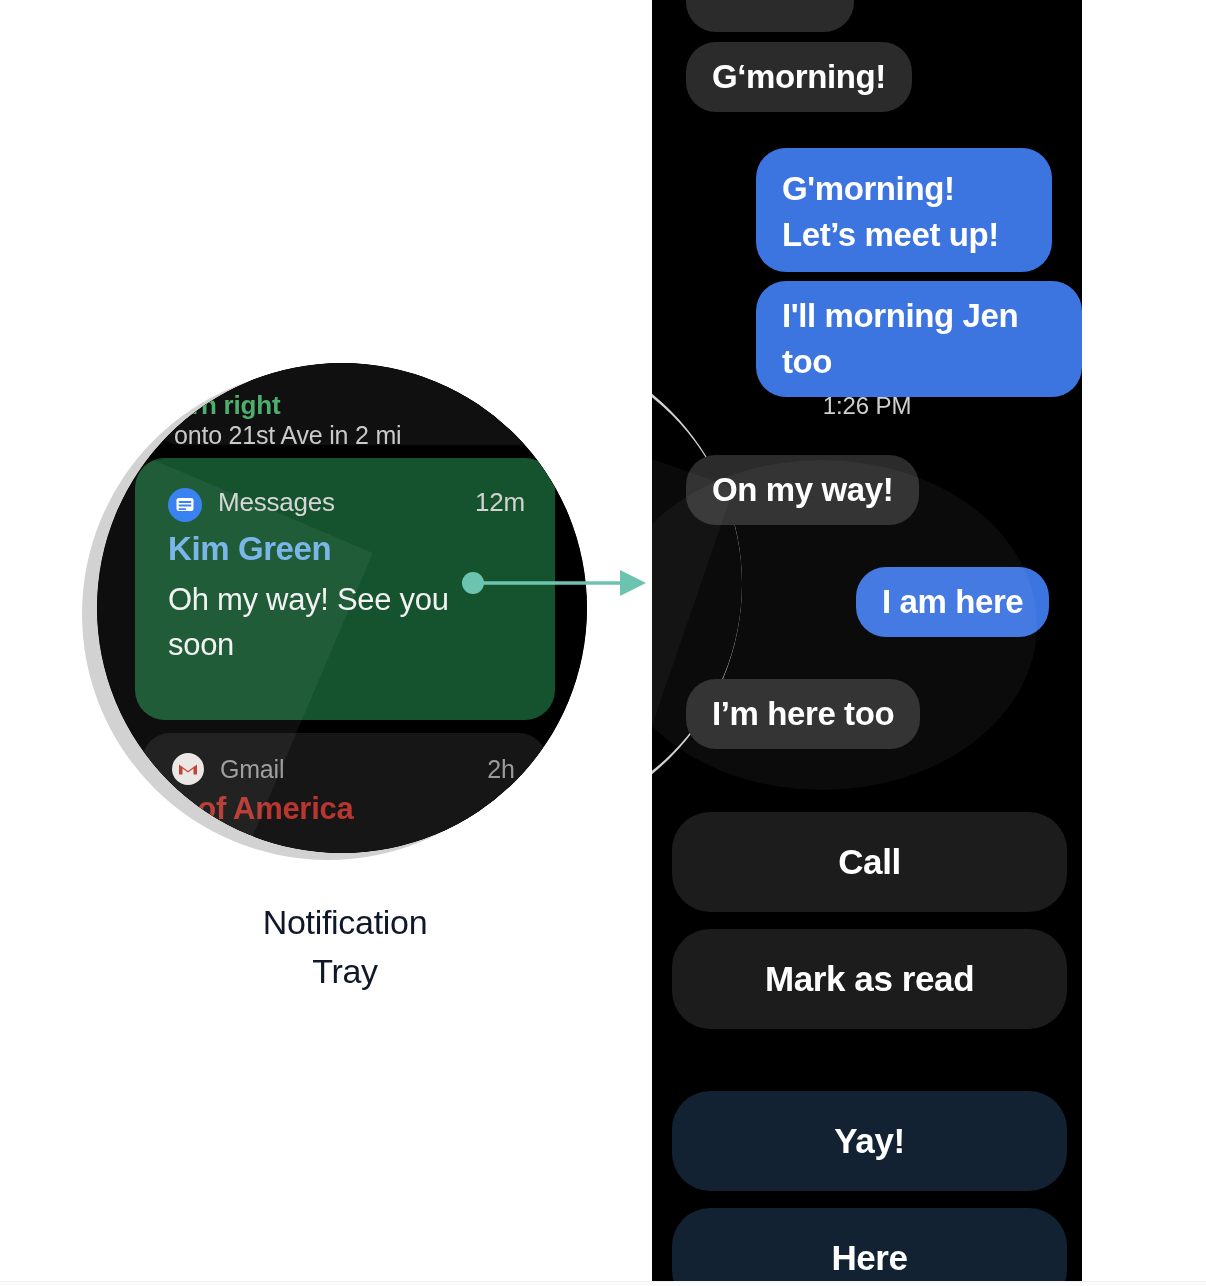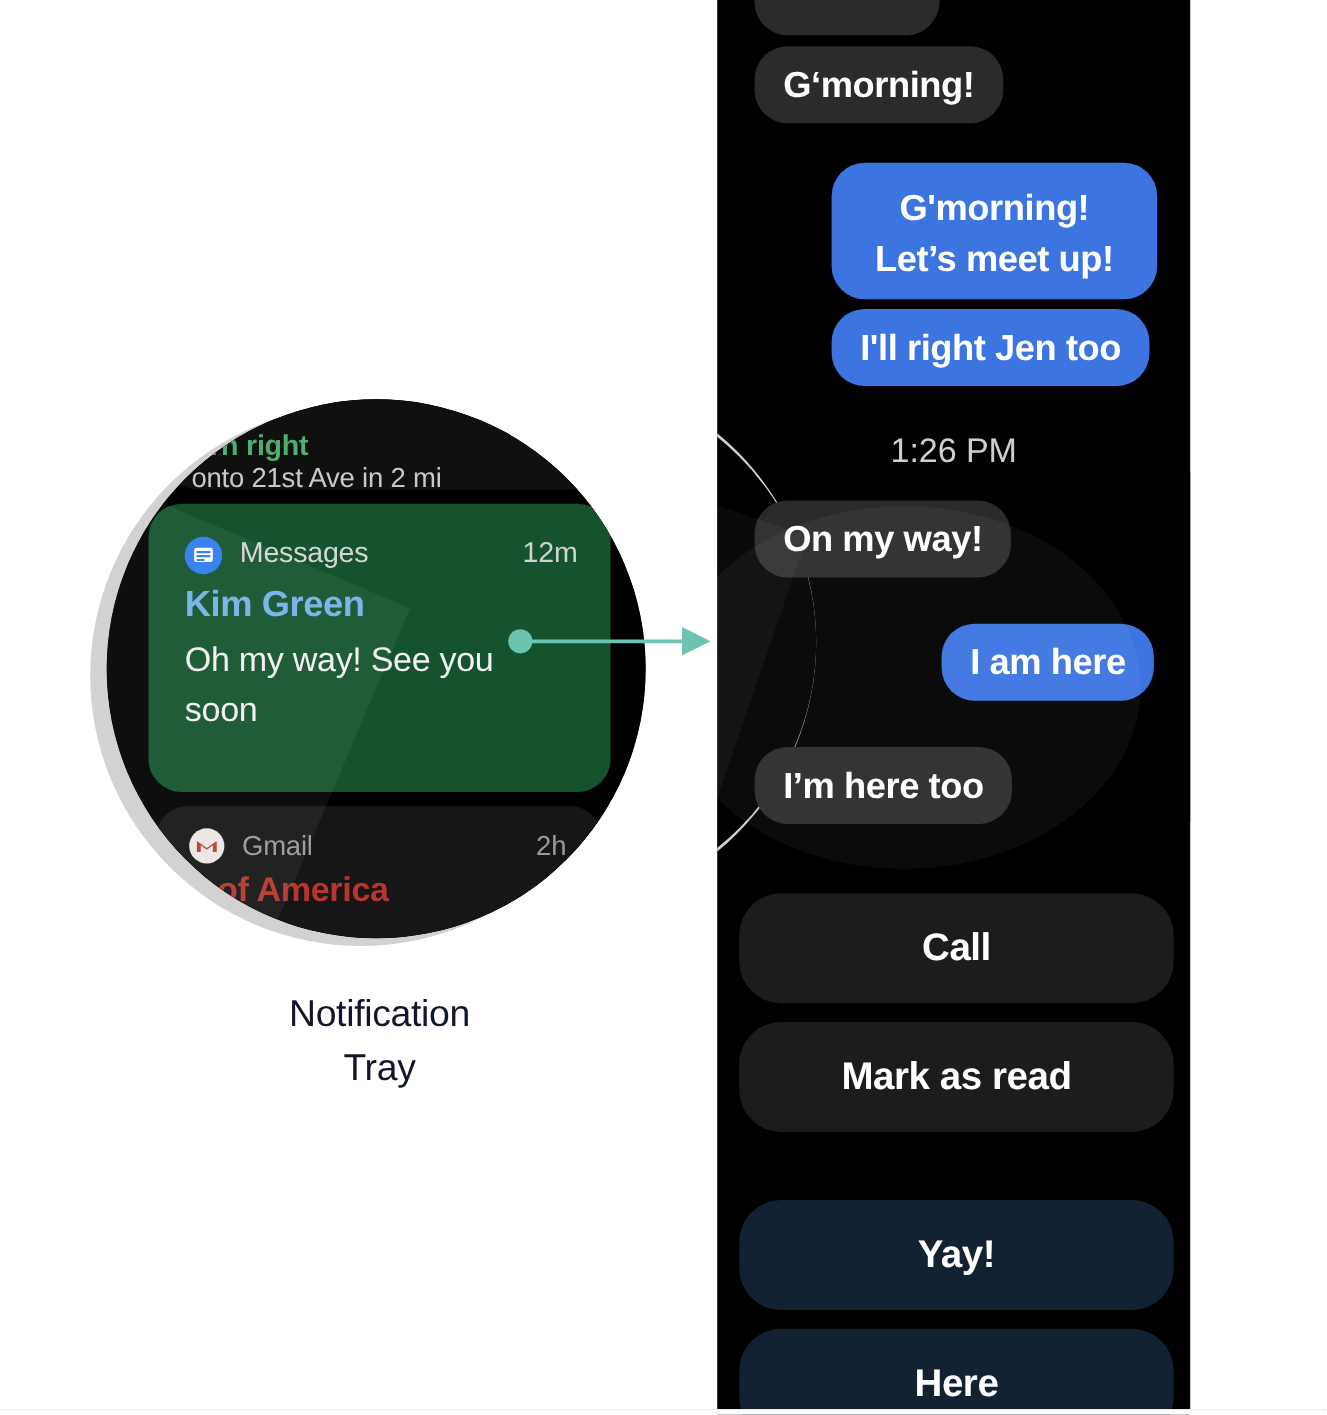--- a/index.html
+++ b/index.html
@@ -333,21 +333,21 @@
     background: #3c74e0;
     border-radius: 30px;
     padding: 12px 26px;
     justify-content: flex-start;
   }
 
   .timestamp {
     position: absolute;
     width: 430px;
     text-align: center;
-    font-size: 31px;
+    font-size: 24px;
     font-weight: 500;
     color: #cfcfcf;
     letter-spacing: -0.1px;
   }
 
   .action-btn {
     position: absolute;
     left: 20px;
     width: 395px;
     box-sizing: border-box;
@@ -447,23 +447,23 @@
   <div class="panel-bulge"></div>
   <div class="panel-bezel-ring"></div>
   <div class="panel-bezel-inner"></div>
 
   <div class="chat">
 
     <div class="bubble bubble-in" style="left:34px; top:-40px; width:168px; height:72px; font-size:0;"></div>
 
     <div class="bubble bubble-in" style="left:34px; top:42px; font-size:33px;">G‘morning!</div>
 
-    <div class="bubble bubble-out" style="left:104px; top:148px; width:296px; height:124px; display:block; padding-top:18px; font-size:33px;text-align:center;">G'morning! Let’s meet up!</div>
-
-    <div class="bubble bubble-out" style="left:104px; top:281px; font-size:33px;">I'll right Jen too</div>
+    <div class="bubble bubble-out" style="left:104px; top:148px; width:296px; height:124px; display:block; padding-top:18px; font-size:33px;">G'morning! Let’s meet up!</div>
+
+    <div class="bubble bubble-out" style="left:104px; top:281px; font-size:33px;">I'll morning Jen too</div>
 
     <div class="timestamp" style="top:392px;">1:26 PM</div>
 
     <div class="bubble bubble-in" style="left:34px; top:455px; font-size:33px;">On my way!</div>
 
     <div class="bubble bubble-out" style="left:204px; top:567px; font-size:33px;">I am here</div>
 
     <div class="bubble bubble-in" style="left:34px; top:679px; font-size:33px;">I’m here too</div>
 
     <div class="action-btn dark" style="top:812px; height:100px;">Call</div>

